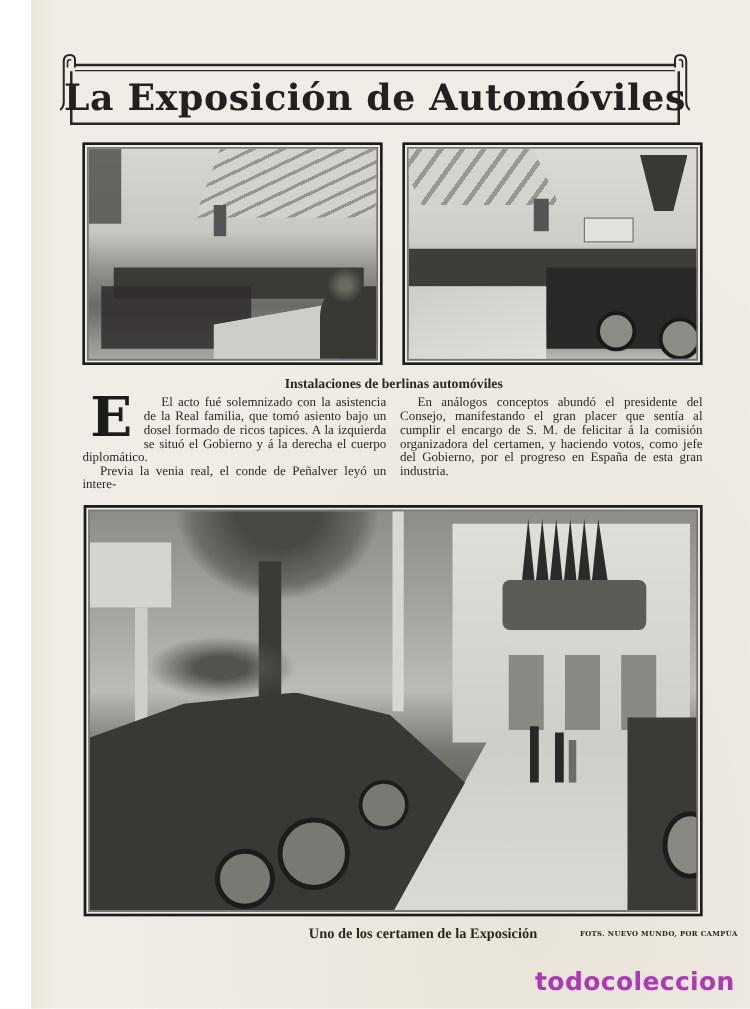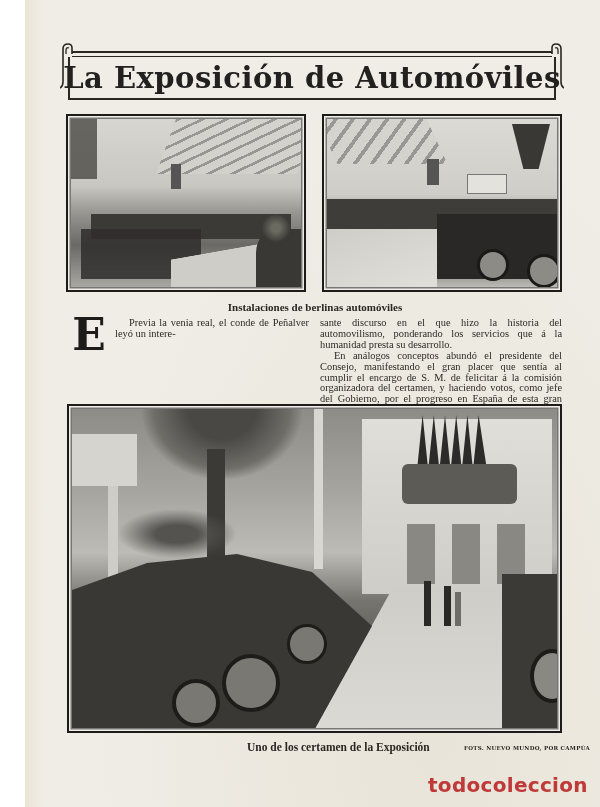--- a/index.html
+++ b/index.html
@@ -1,21 +1,21 @@
 <!DOCTYPE html>
 <html><head>
 <meta charset="utf-8">
 <style>
   html,body{margin:0;padding:0;}
   body{width:600px;height:807px;background:#ffffff;position:relative;overflow:hidden;font-family:"DejaVu Serif",serif;color:#2a2622;}
   .paper{position:absolute;left:25px;top:0;width:575px;height:807px;background:#efede6;
     background-image:radial-gradient(ellipse at 70% 90%, rgba(220,210,190,.35), transparent 60%),
                      linear-gradient(90deg, rgba(230,220,195,.5) 0, rgba(239,237,230,0) 18px);}
   
-  .title-wrap{position:absolute;left:62px;top:40px;width:500px;height:62px;text-align:center;}
+  .title-wrap{position:absolute;left:50px;top:40px;width:500px;height:62px;text-align:center;}
   .title-topline{position:absolute;left:10px;right:10px;top:11px;height:0;border-top:2px solid #2a2622;}
   .title-topline2{position:absolute;left:10px;right:10px;top:16px;height:0;border-top:1.5px solid #2a2622;}
   .title-box{position:absolute;left:6px;right:6px;top:17px;bottom:2px;border:2px solid #2a2622;border-top:none;display:flex;align-items:center;justify-content:center;}
   .title-text{font-family:"DejaVu Serif",serif;font-weight:bold;font-size:29px;letter-spacing:0.5px;color:#232020;white-space:nowrap;}
   .hook{position:absolute;top:2px;width:14px;height:48px;}
   .hook-left{left:-2px;}
   .hook-right{right:-2px;}
   
   .photo{position:absolute;border:2.5px solid #1e1c1a;box-shadow:0 0 0 1.5px #efede6 inset;background:#777;overflow:hidden;}
   .photo-inner{position:absolute;inset:3px;overflow:hidden;}
@@ -26,21 +26,21 @@
   .cap1{left:0;width:630px;text-align:center;top:301px;}
   .cap2{left:247px;top:741px;font-size:11.5px;}
   .credit{position:absolute;left:464px;top:745px;font-family:"DejaVu Serif",serif;font-size:5.5px;font-weight:bold;letter-spacing:0.3px;color:#2a2622;white-space:nowrap;}
   
   .col{position:absolute;top:318px;font-family:"Liberation Serif",serif;font-size:10.4px;line-height:10.9px;color:#2d2925;text-align:justify;}
   .col p{margin:0;}
   .col1{left:66px;width:243px;}
   .col2{left:320px;width:242px;}
   .indent{text-indent:14px;}
   .dropcap{float:left;font-family:"DejaVu Serif",serif;font-size:44px;line-height:34px;height:34px;margin:0 3px 0 0;color:#1e1c1a;font-weight:bold;width:46px;text-align:center;}
-  .watermark{position:absolute;left:428px;top:773px;font-family:"DejaVu Sans",sans-serif;font-weight:bold;font-size:20px;color:#b91c1c;opacity:.85;letter-spacing:0.3px;text-shadow:0 0 1px rgba(0,0,0,.15);white-space:nowrap;}
+  .watermark{position:absolute;left:428px;top:773px;font-family:"DejaVu Sans",sans-serif;font-weight:bold;font-size:20px;color:#a21caf;opacity:.85;letter-spacing:0.3px;text-shadow:0 0 1px rgba(0,0,0,.15);white-space:nowrap;}
   
   .shape{position:absolute;}
 </style>
 </head>
 <body>
 
 <div class="paper"></div>
 
 <div class="title-wrap">
   <svg class="hook hook-left" viewBox="0 0 14 48">
@@ -84,24 +84,24 @@
     <div class="shape" style="left:0;top:110px;width:110px;height:64px;background:linear-gradient(160deg,#cfcdc7,#e2e0da);"></div>
   </div>
 </div>
 
 <div class="caption cap1">Instalaciones de berlinas automóviles</div>
 
 <div class="col col1">
   <p>
     <span class="dropcap">E</span>
   </p>
+  <p class="indent">El acto fué solemnizado con la asistencia de la Real familia, que tomó asiento bajo un dosel formado de ricos tapices. A la izquierda se situó el Gobierno y á la derecha el cuerpo diplomático.</p>
   <p class="indent">Previa la venia real, el conde de Peñalver leyó un intere-</p>
 </div>
 <div class="col col2">
-  <p>sante discurso en el que hizo la historia del automovilismo, ponderando los servicios que á la humanidad presta su desarrollo.</p>
   <p class="indent">En análogos conceptos abundó el presidente del Consejo, manifestando el gran placer que sentía al cumplir el encargo de S. M. de felicitar á la comisión organizadora del certamen, y haciendo votos, como jefe del Gobierno, por el progreso en España de esta gran industria.</p>
 </div>
 
 <div class="photo p3">
   <div class="photo-inner" style="background:linear-gradient(180deg,#8e8c87 0%,#a6a49f 25%,#bdbbb5 45%,#77756f 60%,#55534f 80%,#5e5c58 100%);">
 
     <div class="shape" style="left:70px;top:0;width:160px;height:70px;background:radial-gradient(ellipse at 50% 0%,#4a4844 30%,#6f6d68 60%,transparent 72%);"></div>
     <div class="shape" style="left:135px;top:40px;width:18px;height:130px;background:#3c3a37;"></div>
 
     <div class="shape" style="left:0;top:25px;width:65px;height:52px;background:#d6d4ce;"></div>

